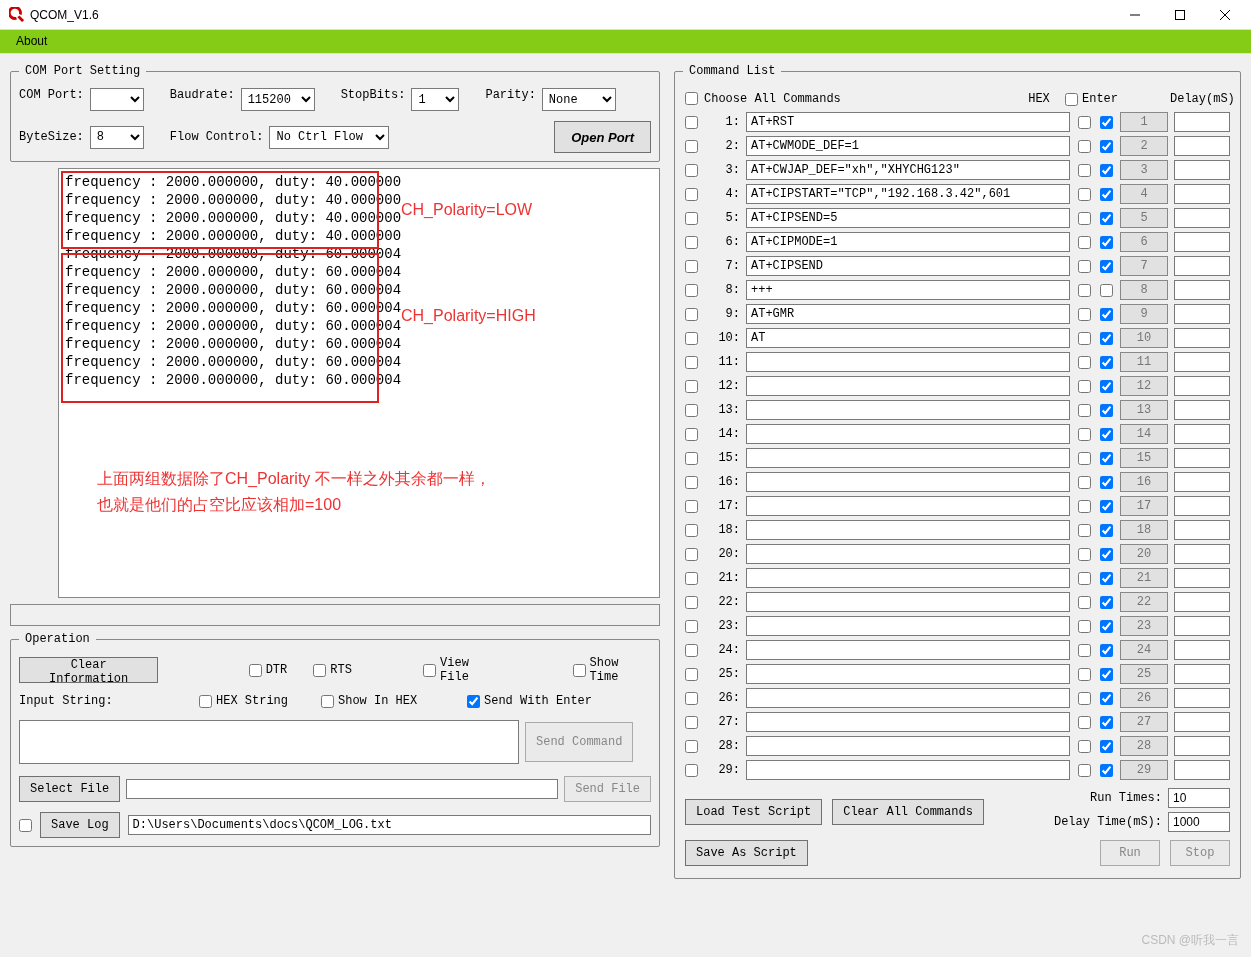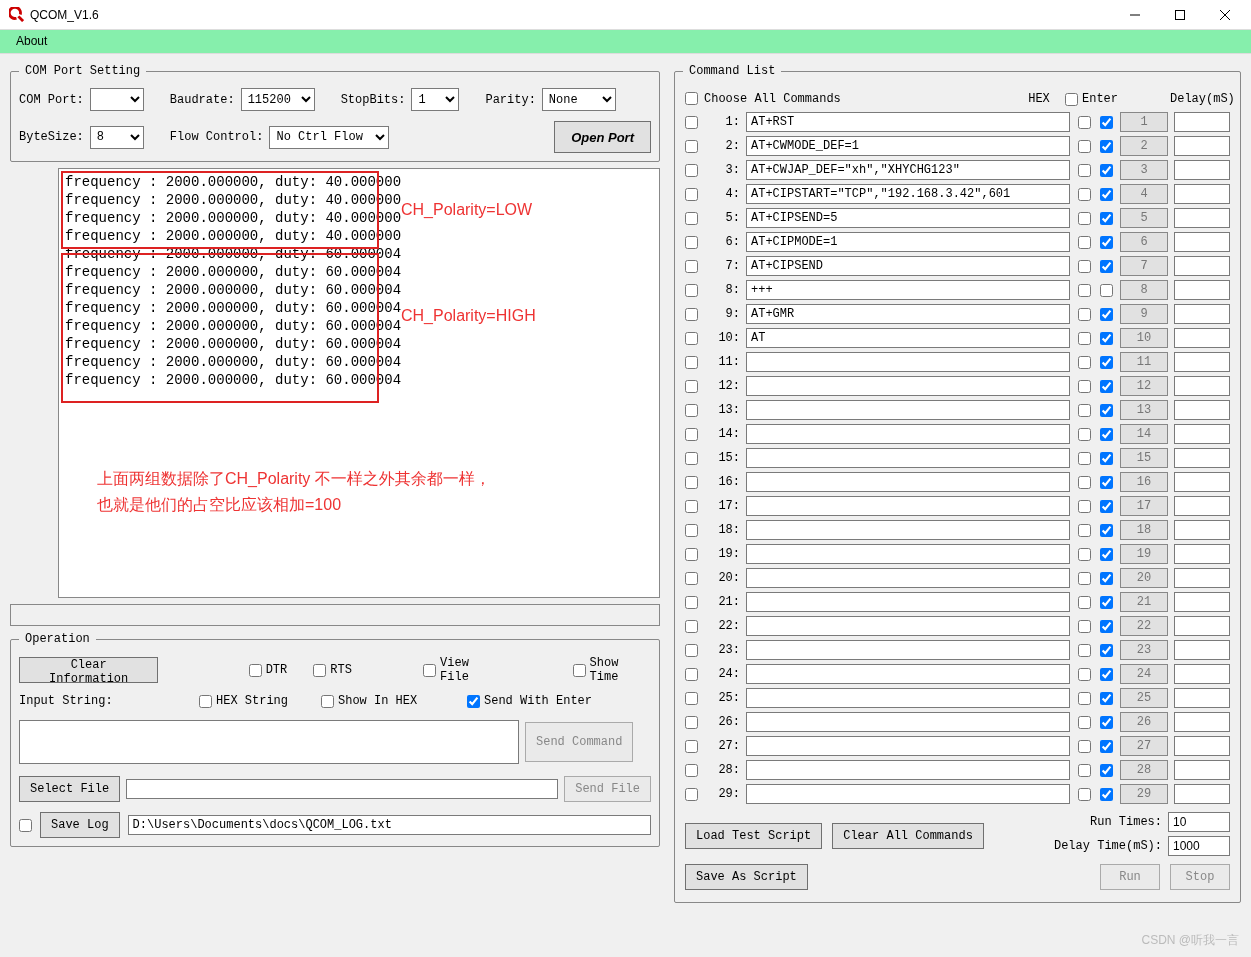--- a/index.html
+++ b/index.html
@@ -16,21 +16,21 @@
   display: flex; align-items: center;
   padding: 0 4px 0 8px;
   border-bottom: 1px solid #ddd;
 }
 .titlebar .logo {
   width: 16px; height: 16px; margin-right: 6px;
   display:inline-flex;align-items:center;justify-content:center;
 }
 .titlebar .title { flex: 1; font-size: 12px; }
 .winbtn { width: 45px; height: 28px; display:flex;align-items:center;justify-content:center; font-size:10px;}
-.menubar { height: 24px; background:#86efac; padding: 4px 10px; font-size:12px; border-bottom:1px solid #ddd;}
+.menubar { height: 24px; background:#84cc16; padding: 4px 10px; font-size:12px; border-bottom:1px solid #ddd;}
 .menubar span{padding:2px 6px;}
 .client { padding: 10px 10px 6px 10px; display:flex; gap:14px; }
 .left-panel { width: 650px; display:flex; flex-direction:column; gap:6px;}
 .right-panel { flex:1; }
 fieldset {
   border: 1px solid #888;
   border-radius: 2px;
   padding: 10px 8px 8px 8px;
   background: #f0f0f0;
   position:relative;
@@ -110,21 +110,21 @@
 .cmdrow .sendbtn {
   width:48px; height:20px; border:1px solid #888; background:#e1e1e1;
   font-family:"Fixedsys","Courier New",monospace; font-size:12px; color:#777;
 }
 .cmdrow .delayinput { width:56px; height:20px; border:1px solid #7a7a7a; background:#fff; font-size:12px;}
 .cmdfooter { display:flex; align-items:center; gap:10px; margin-top:8px;}
 .cmdfooter .rightblock { margin-left:auto; font-family:"Fixedsys","Courier New",monospace; font-size:12px; text-align:right;}
 .rightblock .line { display:flex;align-items:center;justify-content:flex-end; gap:6px; margin-bottom:4px;}
 .rightblock input{ width:62px; height:20px; border:1px solid #7a7a7a; font-size:12px; padding:0 4px; text-align:left;}
 .watermark { position:absolute; right:12px; bottom:8px; color:#bbb; font-size:12px; font-family:"Microsoft YaHei",sans-serif;}
-.com-row1 { display:flex; align-items:center; gap:6px; margin-bottom:10px;}
+.com-row1 { display:flex; gap:6px; margin-bottom:10px;}
 .com-row2 { display:flex; align-items:center; gap:6px;}
 .spacer { flex:1; }
 .op-area { display:flex; flex-direction:column; gap:6px;}
 .filerow { display:flex; align-items:center; gap:6px;}
 .logrow { display:flex; align-items:center; gap:8px;}
 </style>
 </head>
 <body>
 
 <div class="titlebar">
@@ -513,33 +513,20 @@
                 <input type="checkbox" style="">
               </span>
               <span class="ec">
                 <input type="checkbox" checked="" style="">
               </span>
               <button class="sendbtn" disabled="">18</button>
               <input class="delayinput" style="">
             </div>
             <div class="cmdrow">
               <input type="checkbox" style="">
-              <span class="idx">19:</span>
-              <input class="cmdinput" value="" style="">
-              <span class="hc">
-                <input type="checkbox" style="">
-              </span>
-              <span class="ec">
-                <input type="checkbox" checked="" style="">
-              </span>
-              <button class="sendbtn" disabled="">19</button>
-              <input class="delayinput" style="">
-            </div>
-            <div class="cmdrow">
-              <input type="checkbox" style="">
               <span class="idx">20:</span>
               <input class="cmdinput" value="" style="">
               <span class="hc">
                 <input type="checkbox" style="">
               </span>
               <span class="ec">
                 <input type="checkbox" checked="" style="">
               </span>
               <button class="sendbtn" disabled="">20</button>
               <input class="delayinput" style="">

